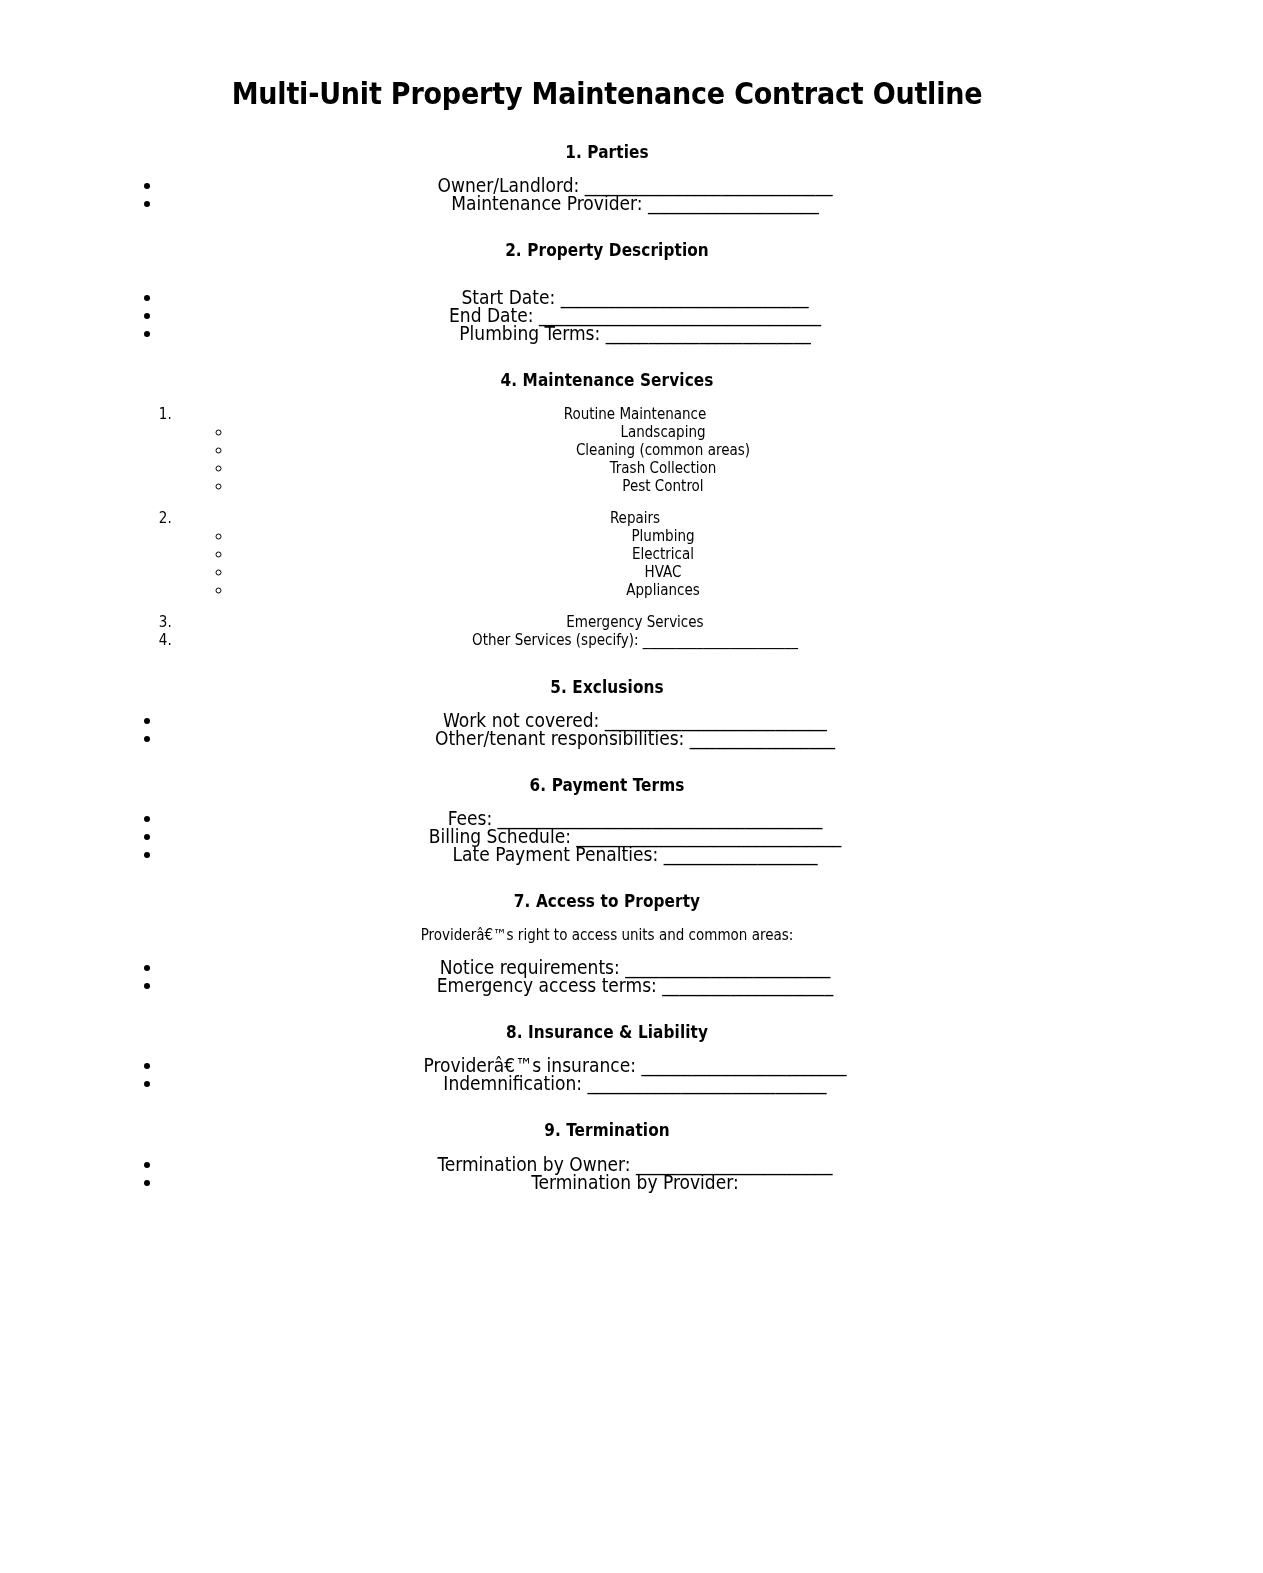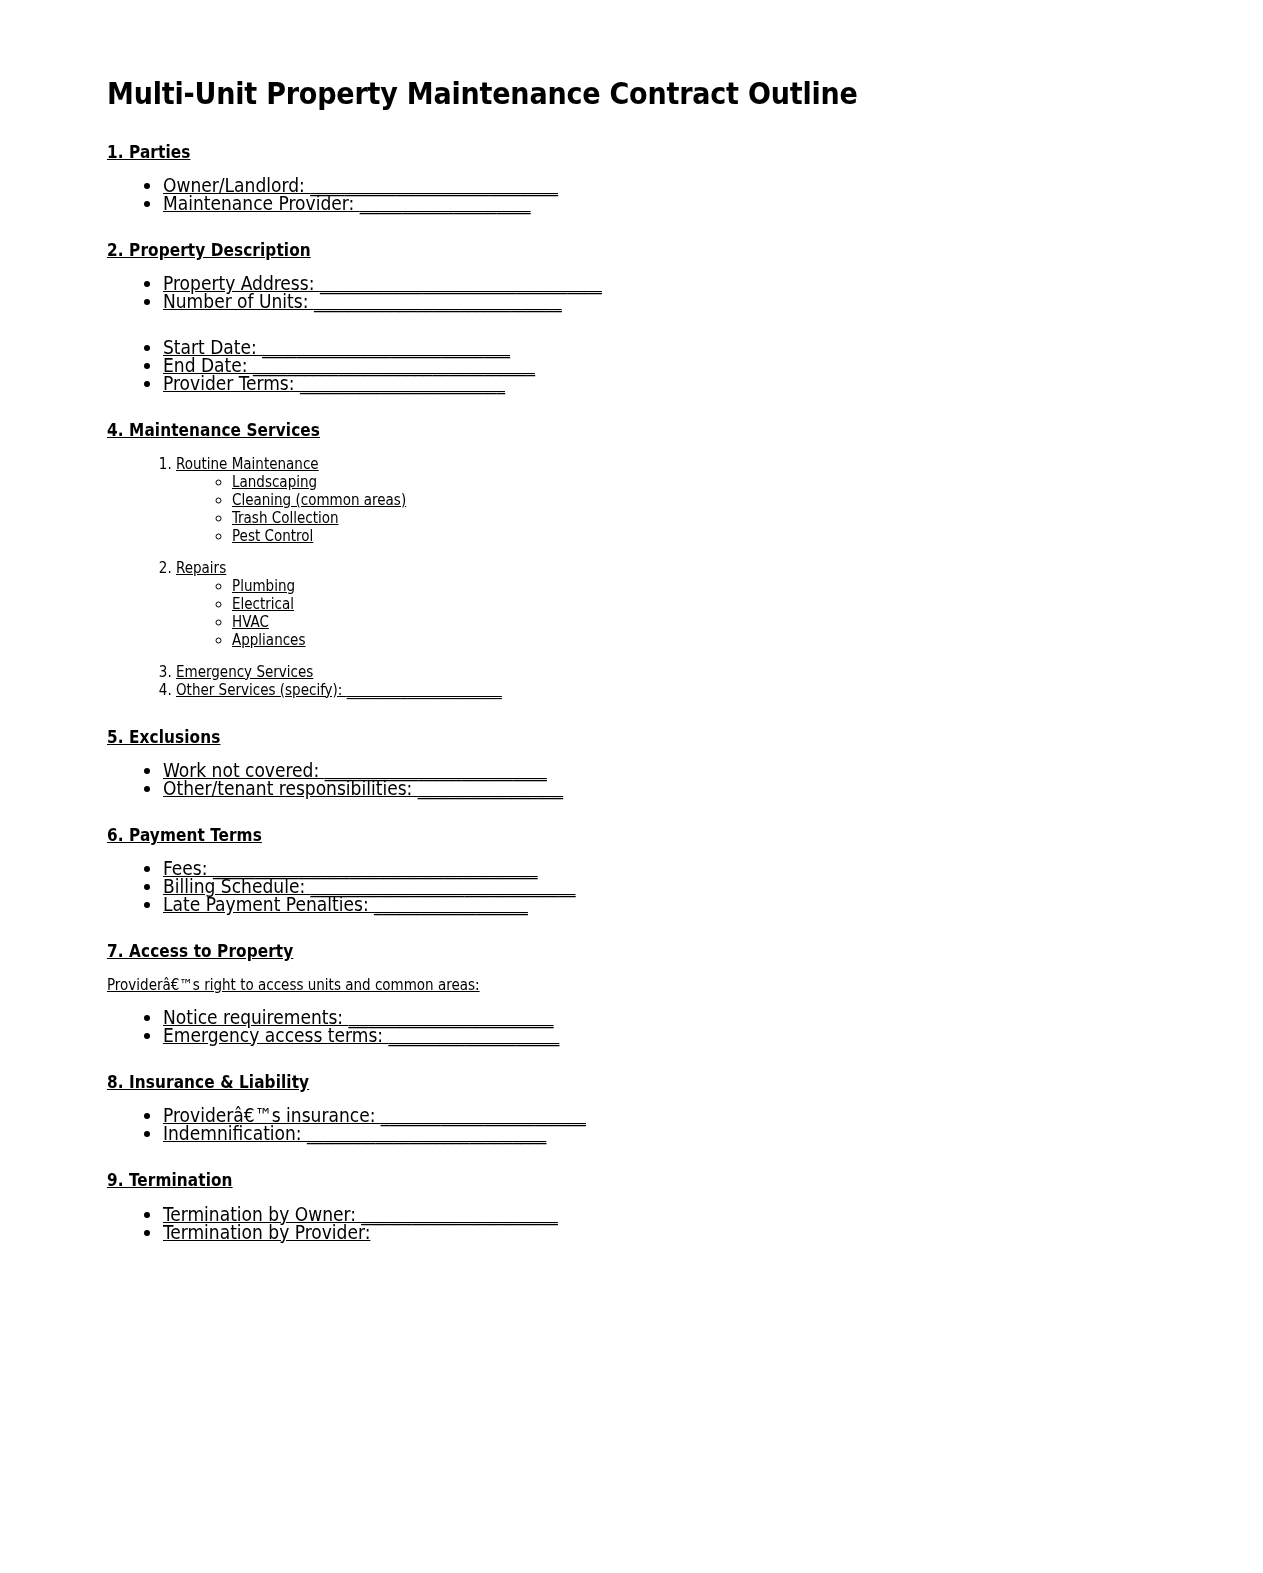--- a/index.html
+++ b/index.html
@@ -19,20 +19,21 @@
 
   
   .page {
     position: absolute;
     left: 0;
     top: 0;
     width: 1263px;
     height: 1296px;
     overflow: hidden;
     background: #ffffff;
+    text-align: center;
   }
 
   .doc {
     position: absolute;
     left: 107px;
     top: 77px;
     width: 1000px;
   }
 
   h1.doc-title {
@@ -48,21 +49,20 @@
     font-size: 17px;
     font-weight: bold;
     font-stretch: condensed;
     margin: 0 0 14px 0;
     line-height: 1.2;
     letter-spacing: 0.1px;
   }
 
   .section {
     margin: 0 0 28px 0;
-    text-decoration: underline;
   }
   .section:last-child {
     margin-bottom: 0;
   }
 
   p.lead {
     font-size: 15px;
     line-height: 18px;
     margin: 0 0 14px 0;
   }
@@ -119,31 +119,27 @@
     <div class="section">
       <h2 class="section-heading">1. Parties</h2>
       <ul class="bullets">
         <li><span>Owner/Landlord: </span><span class="fill">_____________________________</span></li>
         <li><span>Maintenance Provider: </span><span class="fill">____________________</span></li>
       </ul>
     </div>
 
     <div class="section">
       <h2 class="section-heading">2. Property Description</h2>
-      <ul class="bullets">
-        <li><span>Property Address: </span><span class="fill">_________________________________</span></li>
-        <li><span>Number of Units: </span><span class="fill">_____________________________</span></li>
-      </ul>
     </div>
 
     <div class="section">
       <ul class="bullets">
         <li><span>Start Date: </span><span class="fill">_____________________________</span></li>
         <li><span>End Date: </span><span class="fill">_________________________________</span></li>
-        <li><span>Provider Terms: </span><span class="fill">________________________</span></li>
+        <li><span>Plumbing Terms: </span><span class="fill">________________________</span></li>
       </ul>
     </div>
 
     <div class="section">
       <h2 class="section-heading">4. Maintenance Services</h2>
       <ol class="numbered">
         <li class="spaced">
           <span>Routine Maintenance</span>
           <ul class="subbullets">
             <li>Landscaping</li>

